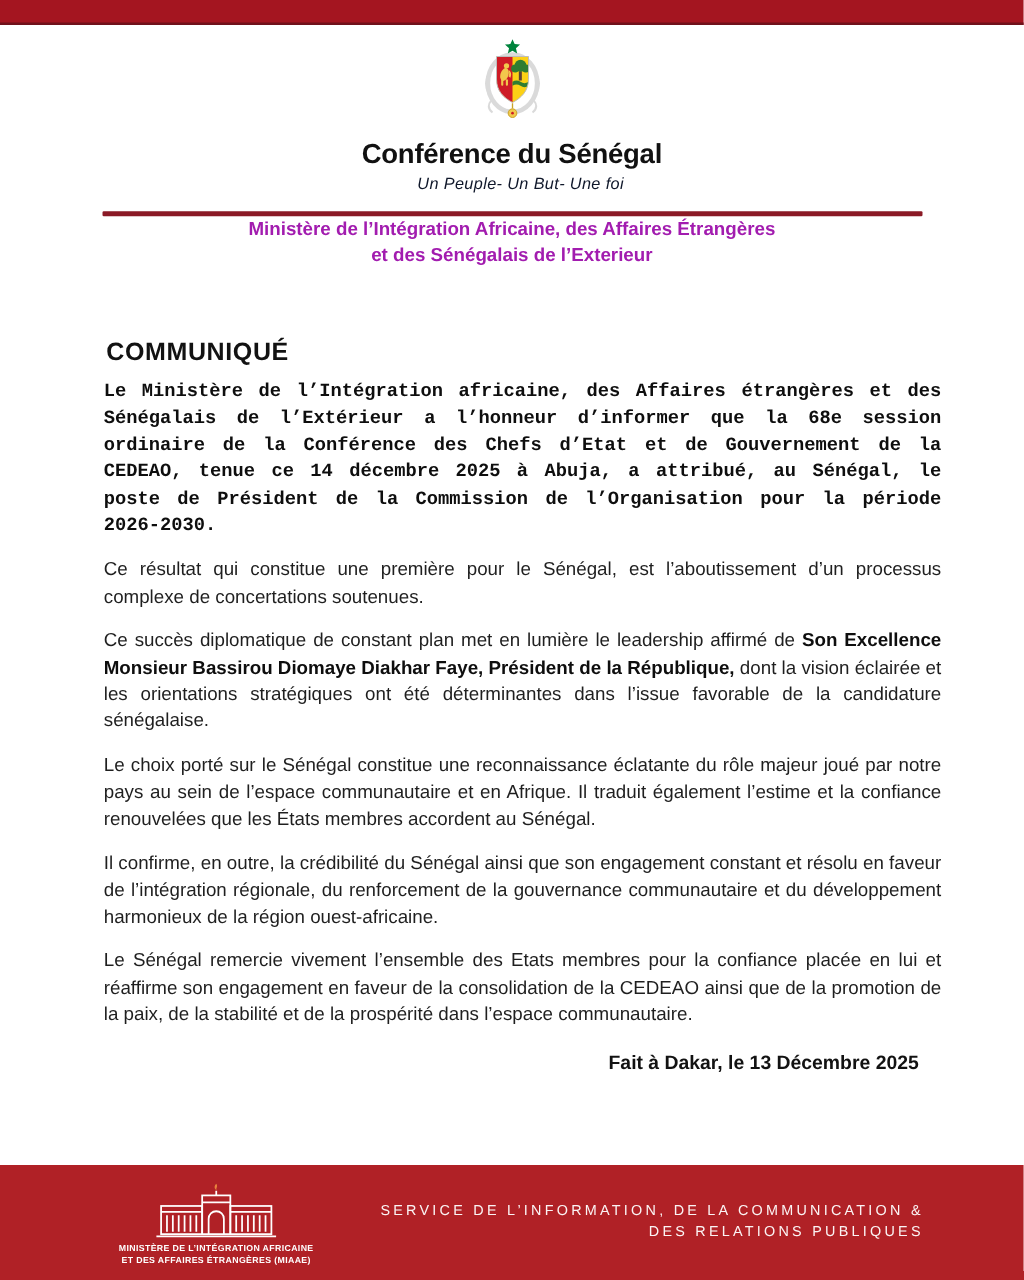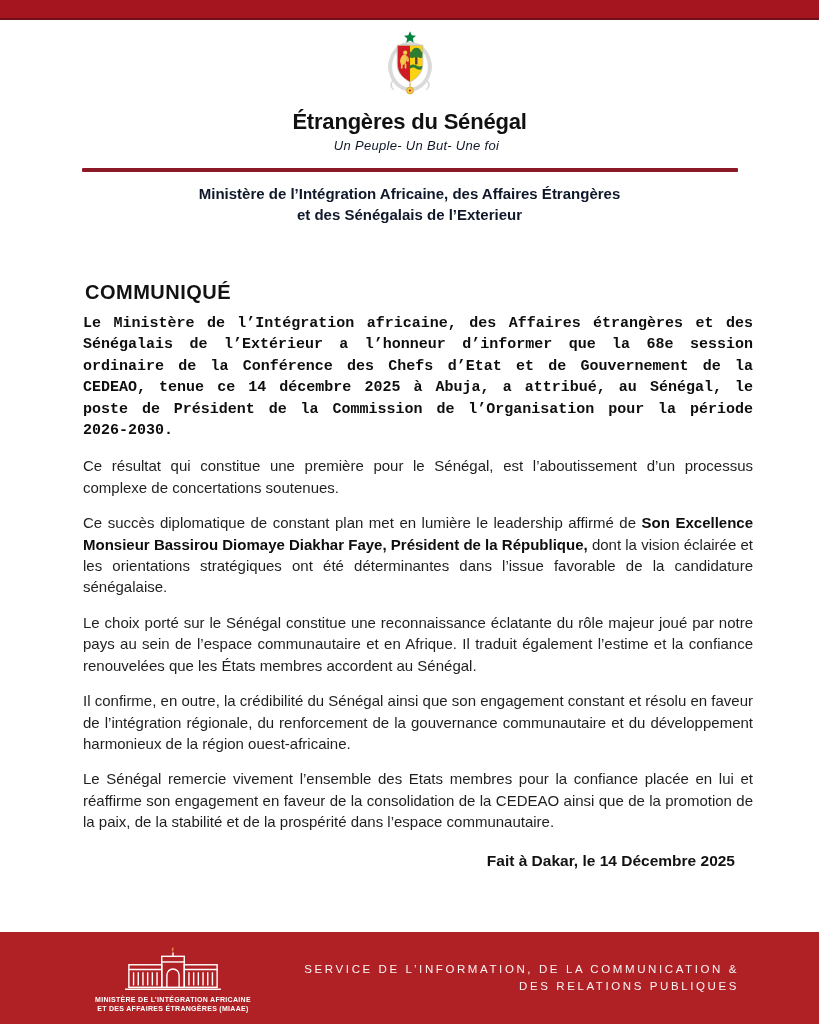--- a/index.html
+++ b/index.html
@@ -29,21 +29,21 @@
   .motto{
     font-size:13px;font-style:italic;color:#0f172a;margin-top:3px;
     letter-spacing:0.3px;
     padding-left:14px;
   }
   .rule{
     height:4px;background:var(--rule);border:none;
     width:656px;margin:15px auto 0 auto;border-radius:1px;
   }
   .ministry{
-    margin-top:11px;font-weight:700;font-size:15px;line-height:21px;color:#0f172a;
+    font-weight:700;font-size:15px;line-height:21px;color:#a21caf;
   }
   main{padding:0 66px 0 83px;}
   .heading{
     font-size:20px;font-weight:700;letter-spacing:0.5px;color:#121212;
     margin:56px 0 0 2px;
   }
   main p{
     font-size:15px;line-height:21.4px;text-align:justify;margin:14px 0 0 0;
   }
   p.lead{font-weight:700;color:var(--text_strong);margin-top:9px;font-family:Liberation Mono, monospace;}
@@ -117,21 +117,21 @@
       <path d="M36 30 h48 v34 c0 18 -11 28 -24 35 c-13 -7 -24 -17 -24 -35 Z" fill="none" stroke="#bdbdbd" stroke-width="1.5"></path>
     </g>
 
     <g>
       <line x1="60" y1="100" x2="60" y2="108" stroke="#C9A227" stroke-width="2"></line>
       <circle cx="60" cy="115" r="6.5" fill="#F2C94C" stroke="#C9A227" stroke-width="1.5"></circle>
       <circle cx="60" cy="115" r="2" fill="#CE1B26"></circle>
     </g>
   </svg>
 
-  <h1 class="doc-title">Étrangères du Sénégal</h1>
+  <h1 class="doc-title">Conférence du Sénégal</h1>
   <div class="motto">Un Peuple- Un But- Une foi</div>
   <hr class="rule">
   <div class="ministry">
     <div>Ministère de l’Intégration Africaine, des Affaires Étrangères</div>
     <div>et des Sénégalais de l’Exterieur</div>
   </div>
 </header>
 
 <main>
   <h2 class="heading">COMMUNIQUÉ</h2>
@@ -141,21 +141,21 @@
   <p>Ce résultat qui constitue une première pour le Sénégal, est l’aboutissement d’un processus complexe de concertations soutenues.</p>
 
   <p><span>Ce succès diplomatique de constant plan met en lumière le leadership affirmé de </span><span class="bold-inline">Son Excellence Monsieur Bassirou Diomaye Diakhar Faye, Président de la République,</span><span> dont la vision éclairée et les orientations stratégiques ont été déterminantes dans l’issue favorable de la candidature sénégalaise.</span></p>
 
   <p>Le choix porté sur le Sénégal constitue une reconnaissance éclatante du rôle majeur joué par notre pays au sein de l’espace communautaire et en Afrique. Il traduit également l’estime et la confiance renouvelées que les États membres accordent au Sénégal.</p>
 
   <p>Il confirme, en outre, la crédibilité du Sénégal ainsi que son engagement constant et résolu en faveur de l’intégration régionale, du renforcement de la gouvernance communautaire et du développement harmonieux de la région ouest-africaine.</p>
 
   <p>Le Sénégal remercie vivement l’ensemble des Etats membres pour la confiance placée en lui et réaffirme son engagement en faveur de la consolidation de la CEDEAO ainsi que de la promotion de la paix, de la stabilité et de la prospérité dans l’espace communautaire.</p>
 
-  <div class="dateline">Fait à Dakar, le 14 Décembre 2025</div>
+  <div class="dateline">Fait à Dakar, le 13 Décembre 2025</div>
 </main>
 
 <footer>
   <div class="footer-logo">
     <svg width="104" height="46" viewBox="0 0 220 98" aria-hidden="true">
 
       <path fill="#E8833D" d="M110 2 c3.5 5 -1 7 0.5 11 c-4.5 -2.5 -4 -8 -0.5 -11 Z"></path>
       <g fill="none" stroke="#ffffff" stroke-width="3">
         <line x1="110" y1="14" x2="110" y2="22"></line>
 

